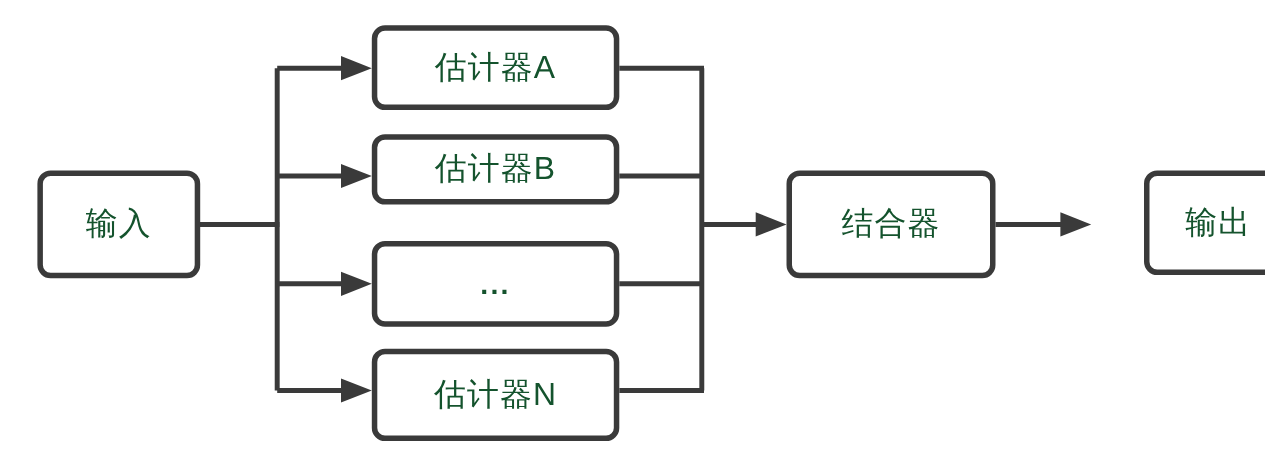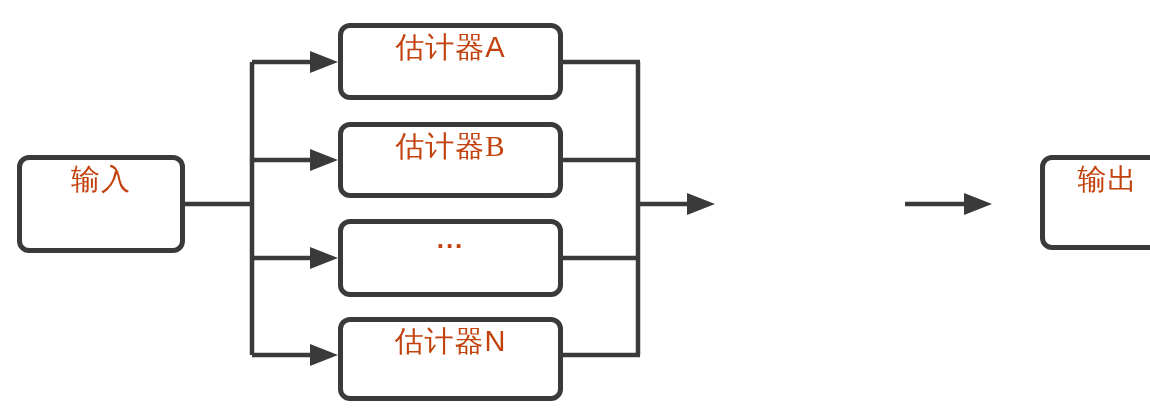--- a/index.html
+++ b/index.html
@@ -22,28 +22,29 @@
     width: 1150px;
     height: 413px;
   }
   .node {
     position: absolute;
     box-sizing: border-box;
     background: #ffffff;
     border: 5px solid #3a3a3a;
     border-radius: 12px;
     display: flex;
+    align-items: center;
     justify-content: center;
-    color: #c2410c;
+    color: #14532d;
     font-size: 29px;
     letter-spacing: 1px;
   }
-  .node-input    { left: 17px;  top: 155px; width: 168px; height: 98px; }
+  .node-input    { left: 34px;  top: 155px; width: 148px; height: 98px; }
   .node-est-a    { left: 338px; top: 23px;  width: 225px; height: 77px; }
-  .node-est-b    { left: 338px; top: 122px; width: 225px; height: 76px; font-family: Liberation Serif, serif; }
+  .node-est-b    { left: 338px; top: 122px; width: 225px; height: 64px; }
   .node-est-dots { left: 338px; top: 219px; width: 225px; height: 78px; }
   .node-est-n    { left: 338px; top: 317px; width: 225px; height: 84px; }
   .node-combiner { left: 715px; top: 155px; width: 190px; height: 98px; }
   .node-output   { left: 992px; top: 155px; width: 135px; height: 95px; margin-left: 48px; }
   .node-est-dots .node-label { font-size: 26px; font-weight: bold; letter-spacing: 2px; }
 </style>
 </head>
 <body>
 
 <div class="canvas">
@@ -90,18 +91,21 @@
   </div>
 
   <div class="node node-est-dots">
     <span class="node-label">...</span>
   </div>
 
   <div class="node node-est-n">
     <span class="node-label">估计器N</span>
   </div>
 
+  <div class="node node-combiner">
+    <span class="node-label">结合器</span>
+  </div>
 
   <div class="node node-output">
     <span class="node-label">输出</span>
   </div>
 
 </div>
 
 </body></html>

